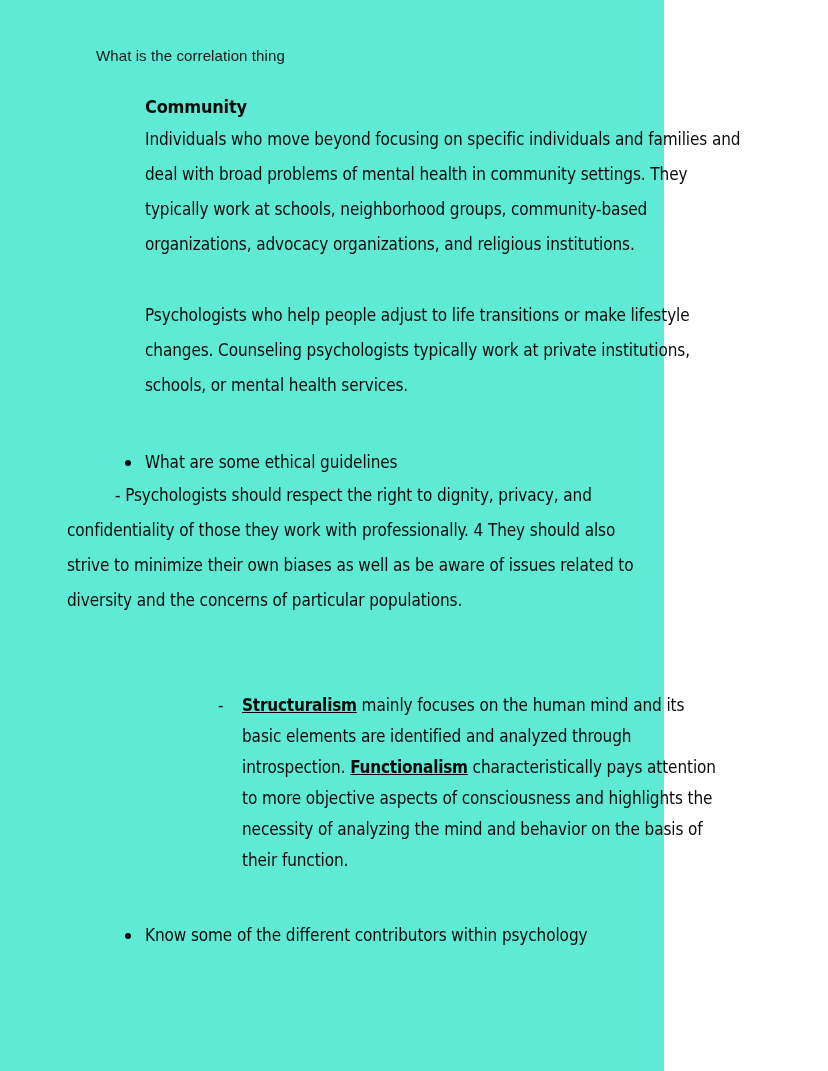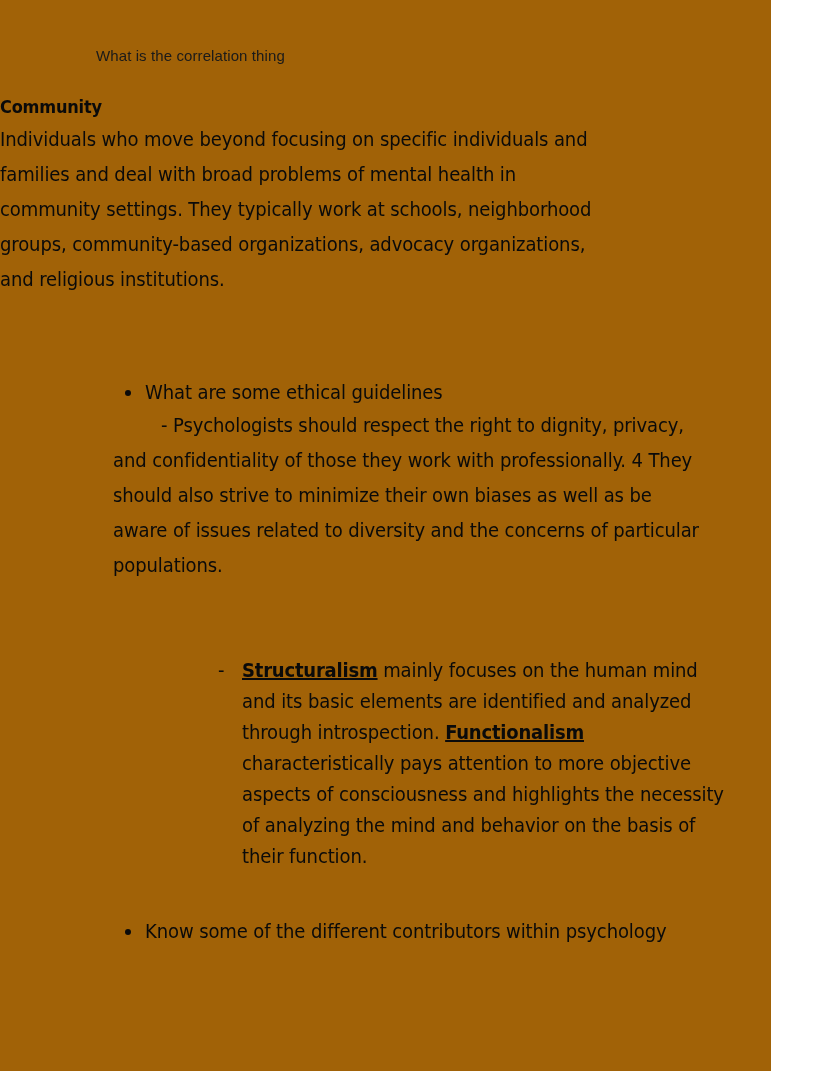--- a/index.html
+++ b/index.html
@@ -11,23 +11,23 @@
   body {
     width: 828px;
     height: 1071px;
     overflow: hidden;
     font-family: "DejaVu Sans", sans-serif;
     color: #000000;
   }
 
   .page {
     position: relative;
-    width: 771px;
+    width: 664px;
     height: 1071px;
-    background: #a16207;
+    background: #5eead4;
   }
 
   
   .doc-header {
     position: absolute;
     left: 96px;
     top: 46px;
     font-family: "Liberation Sans", sans-serif;
     font-size: 15px;
     line-height: 20px;
@@ -40,34 +40,35 @@
   .doc-body {
     position: absolute;
     left: 0;
     top: 92px;
     width: 828px;
   }
 
   
   .txt {
     font-family: "DejaVu Sans", sans-serif;
-    font-size: 20px;
+    font-size: 17px;
     line-height: 35px;
     color: #0a0a0a;
     font-stretch: condensed;
     letter-spacing: -0.1px;
   }
 
   .block {
     margin: 0;
     padding: 0;
   }
 
   
   .defn {
+    margin-left: 145px;
     width: 600px;
   }
   .defn-title {
     font-weight: 700;
     font-size: 18px;
     line-height: 30px;
     letter-spacing: -0.2px;
   }
   .defn-text {
     line-height: 35px;
@@ -93,21 +94,21 @@
     border-radius: 50%;
     background: #0a0a0a;
   }
   .bullet1-text {
     line-height: 31px;
     text-align: right;
   }
 
   
   .dash-para {
-    margin-left: 113px;
+    margin-left: 67px;
     width: 592px;
     text-indent: 48px;
     line-height: 35px;
   }
 
   
   .bullet2 {
     position: relative;
     margin-left: 242px;
     width: 486px;
@@ -132,20 +133,21 @@
   <div class="doc-body">
 
     <div class="defn block">
       <div class="txt defn-title">Community</div>
       <div class="txt defn-text">Individuals who move beyond focusing on specific individuals and families and deal with broad problems of mental health in community settings. They typically work at schools, neighborhood groups, community-based organizations, advocacy organizations, and religious institutions.</div>
     </div>
 
     <div class="gap-md"></div>
 
     <div class="defn block">
+      <div class="txt defn-text">Psychologists who help people adjust to life transitions or make lifestyle changes. Counseling psychologists typically work at private institutions, schools, or mental health services.</div>
     </div>
 
     <div class="gap-lg"></div>
 
     <div class="bullet1 block">
       <span class="dot"></span>
       <span class="txt bullet1-text">What are some ethical guidelines</span>
     </div>
     <div class="txt dash-para block">- Psychologists should respect the right to dignity, privacy, and confidentiality of those they work with professionally. 4 They should also strive to minimize their own biases as well as be aware of issues related to diversity and the concerns of particular populations.</div>
 

